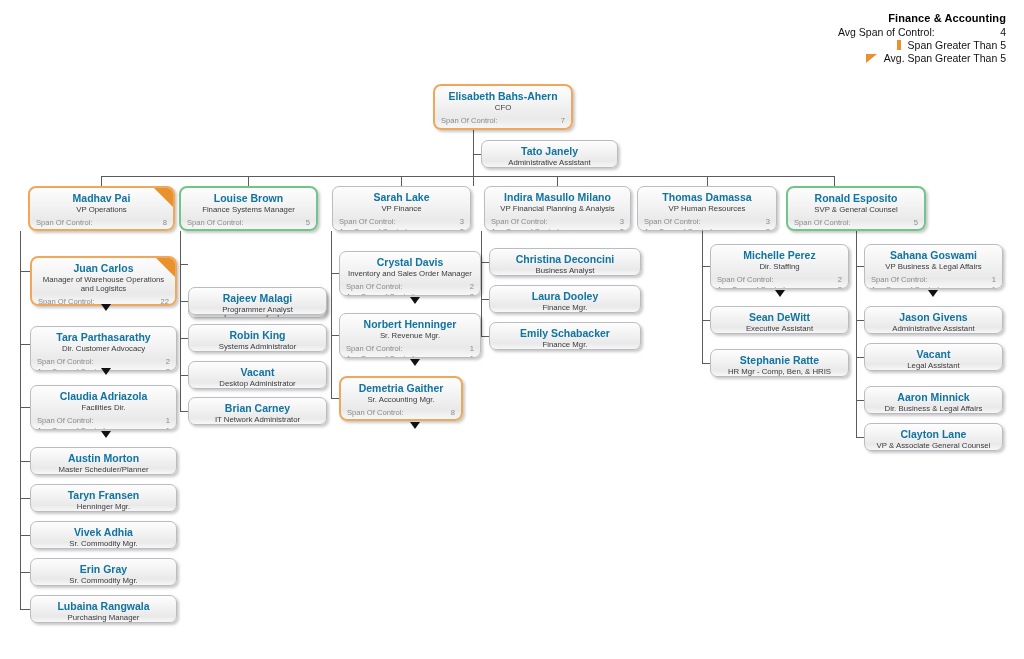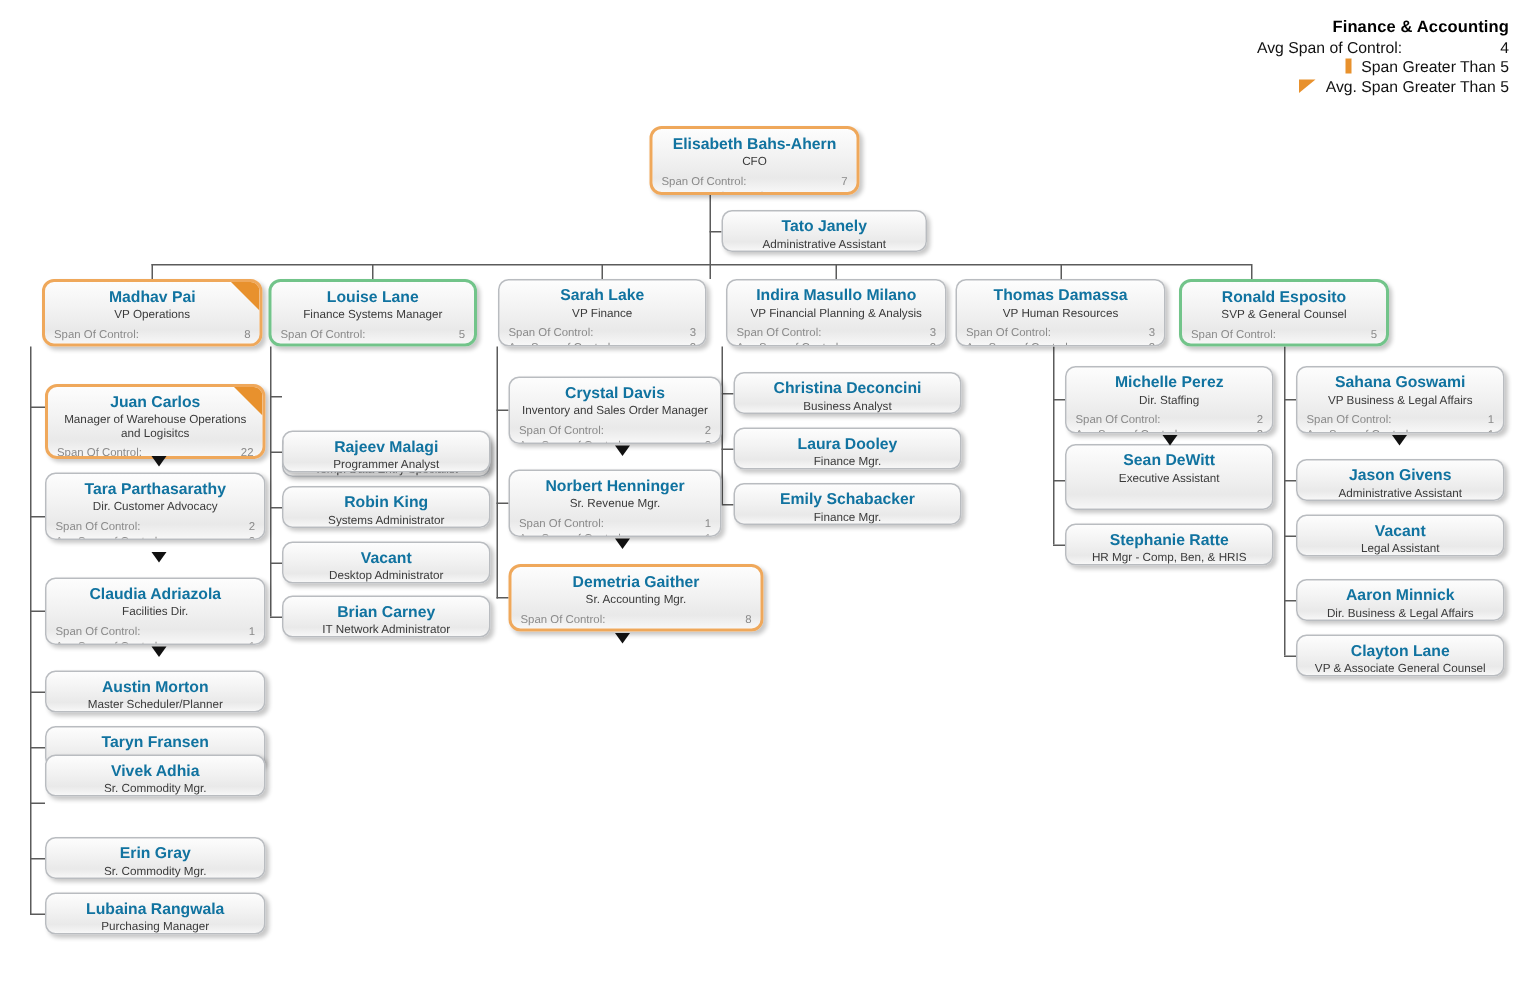--- a/index.html
+++ b/index.html
@@ -132,21 +132,21 @@
       <div class="node orange hl-avg" style="left: 28px; top: 186px; width: 147px; height: 45px;">
         <div class="fold"></div>
         <div class="nm">Madhav Pai</div>
         <div class="ti">VP Operations</div>
         <div class="metrics">
           <div class="mrow"><span>Span Of Control:</span><span class="mv">8</span></div>
           <div class="mrow avg"><span>Avg Span of Control:</span><span class="mv">8</span></div>
         </div>
       </div>
       <div class="node green" style="left: 179px; top: 186px; width: 139px; height: 45px;">
-        <div class="nm">Louise Lane</div>
+        <div class="nm">Louise Brown</div>
         <div class="ti">Finance Systems Manager</div>
         <div class="metrics">
           <div class="mrow"><span>Span Of Control:</span><span class="mv">5</span></div>
           <div class="mrow avg"><span>Avg Span of Control:</span><span class="mv">5</span></div>
         </div>
       </div>
       <div class="node" style="left: 332px; top: 186px; width: 139px; height: 45px;">
         <div class="nm">Sarah Lake</div>
         <div class="ti">VP Finance</div>
         <div class="metrics">
@@ -179,21 +179,21 @@
         </div>
       </div>
       <div class="node orange hl-avg" style="left: 30px; top: 256px; width: 147px; height: 50px;">
         <div class="fold"></div>
         <div class="nm">Juan Carlos</div>
         <div class="ti">Manager of Warehouse Operations and Logisitcs</div>
         <div class="metrics">
           <div class="mrow"><span>Span Of Control:</span><span class="mv">22</span></div>
         </div>
       </div>
-      <div class="node" style="left: 30px; top: 315px; width: 147px; height: 45px;">
+      <div class="node" style="left: 30px; top: 326px; width: 147px; height: 45px;">
         <div class="nm">Tara Parthasarathy</div>
         <div class="ti">Dir. Customer Advocacy</div>
         <div class="metrics">
           <div class="mrow"><span>Span Of Control:</span><span class="mv">2</span></div>
           <div class="mrow avg"><span>Avg Span of Control:</span><span class="mv">2</span></div>
         </div>
       </div>
       <div class="node" style="left: 30px; top: 385px; width: 147px; height: 45px;">
         <div class="nm">Claudia Adriazola</div>
         <div class="ti">Facilities Dir.</div>
@@ -203,21 +203,21 @@
         </div>
       </div>
       <div class="node simple" style="left: 30px; top: 447px; width: 147px; height: 28px;">
         <div class="nm">Austin Morton</div>
         <div class="ti">Master Scheduler/Planner</div>
       </div>
       <div class="node simple" style="left: 30px; top: 484px; width: 147px; height: 28px;">
         <div class="nm">Taryn Fransen</div>
         <div class="ti">Henninger Mgr.</div>
       </div>
-      <div class="node simple" style="left: 30px; top: 503px; width: 147px; height: 28px;">
+      <div class="node simple" style="left: 30px; top: 521px; width: 147px; height: 28px;">
         <div class="nm">Vivek Adhia</div>
         <div class="ti">Sr. Commodity Mgr.</div>
       </div>
       <div class="node simple" style="left: 30px; top: 558px; width: 147px; height: 28px;">
         <div class="nm">Erin Gray</div>
         <div class="ti">Sr. Commodity Mgr.</div>
       </div>
       <div class="node simple" style="left: 30px; top: 595px; width: 147px; height: 28px;">
         <div class="nm">Lubaina Rangwala</div>
         <div class="ti">Purchasing Manager</div>
@@ -251,21 +251,21 @@
         </div>
       </div>
       <div class="node" style="left: 339px; top: 313px; width: 142px; height: 45px;">
         <div class="nm">Norbert Henninger</div>
         <div class="ti">Sr. Revenue Mgr.</div>
         <div class="metrics">
           <div class="mrow"><span>Span Of Control:</span><span class="mv">1</span></div>
           <div class="mrow avg"><span>Avg Span of Control:</span><span class="mv">1</span></div>
         </div>
       </div>
-      <div class="node orange" style="left: 339px; top: 376px; width: 170px; height: 45px;">
+      <div class="node orange" style="left: 339px; top: 376px; width: 124px; height: 45px;">
         <div class="nm">Demetria Gaither</div>
         <div class="ti">Sr. Accounting Mgr.</div>
         <div class="metrics">
           <div class="mrow"><span>Span Of Control:</span><span class="mv">8</span></div>
           <div class="mrow avg"><span>Avg Span of Control:</span><span class="mv">3</span></div>
         </div>
       </div>
       <div class="node simple" style="left: 489px; top: 248px; width: 152px; height: 28px;">
         <div class="nm">Christina Deconcini</div>
         <div class="ti">Business Analyst</div>
@@ -279,21 +279,21 @@
         <div class="ti">Finance Mgr.</div>
       </div>
       <div class="node" style="left: 710px; top: 244px; width: 139px; height: 45px;">
         <div class="nm">Michelle Perez</div>
         <div class="ti">Dir. Staffing</div>
         <div class="metrics">
           <div class="mrow"><span>Span Of Control:</span><span class="mv">2</span></div>
           <div class="mrow avg"><span>Avg Span of Control:</span><span class="mv">2</span></div>
         </div>
       </div>
-      <div class="node simple" style="left: 710px; top: 296px; width: 139px; height: 44px;">
+      <div class="node simple" style="left: 710px; top: 306px; width: 139px; height: 28px;">
         <div class="nm">Sean DeWitt</div>
         <div class="ti">Executive Assistant</div>
       </div>
       <div class="node simple" style="left: 710px; top: 349px; width: 139px; height: 28px;">
         <div class="nm">Stephanie Ratte</div>
         <div class="ti">HR Mgr - Comp, Ben, &amp; HRIS</div>
       </div>
       <div class="node" style="left: 864px; top: 244px; width: 139px; height: 45px;">
         <div class="nm">Sahana Goswami</div>
         <div class="ti">VP Business &amp; Legal Affairs</div>

